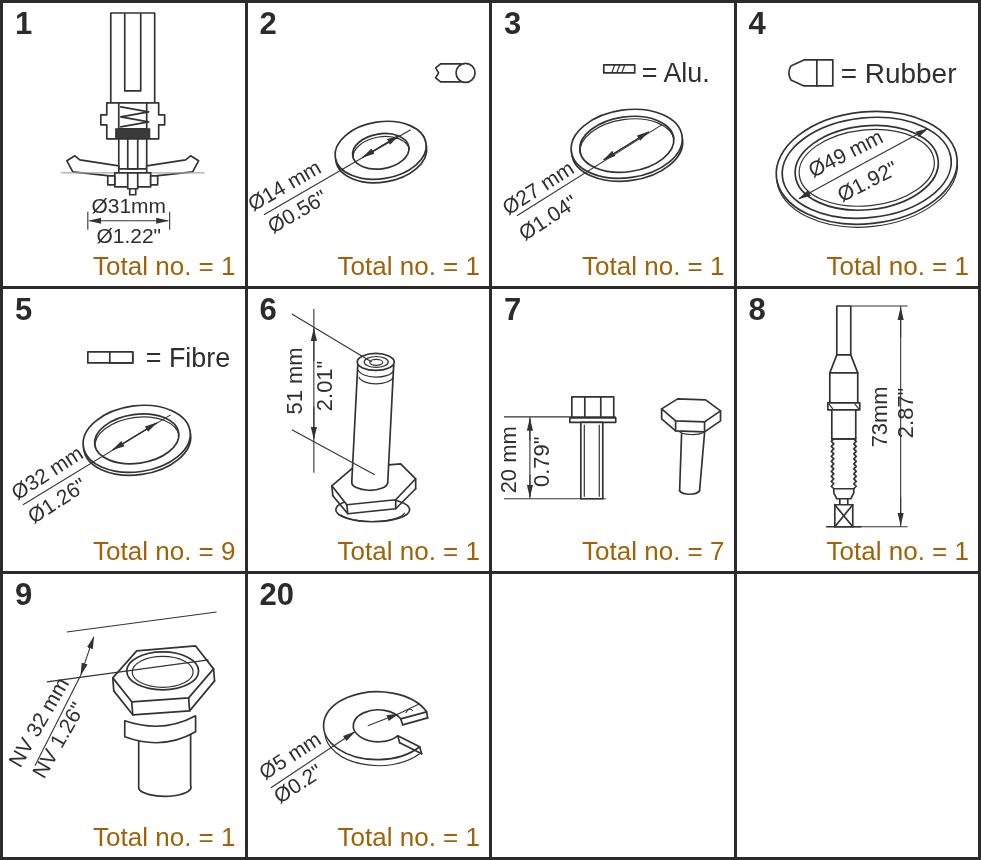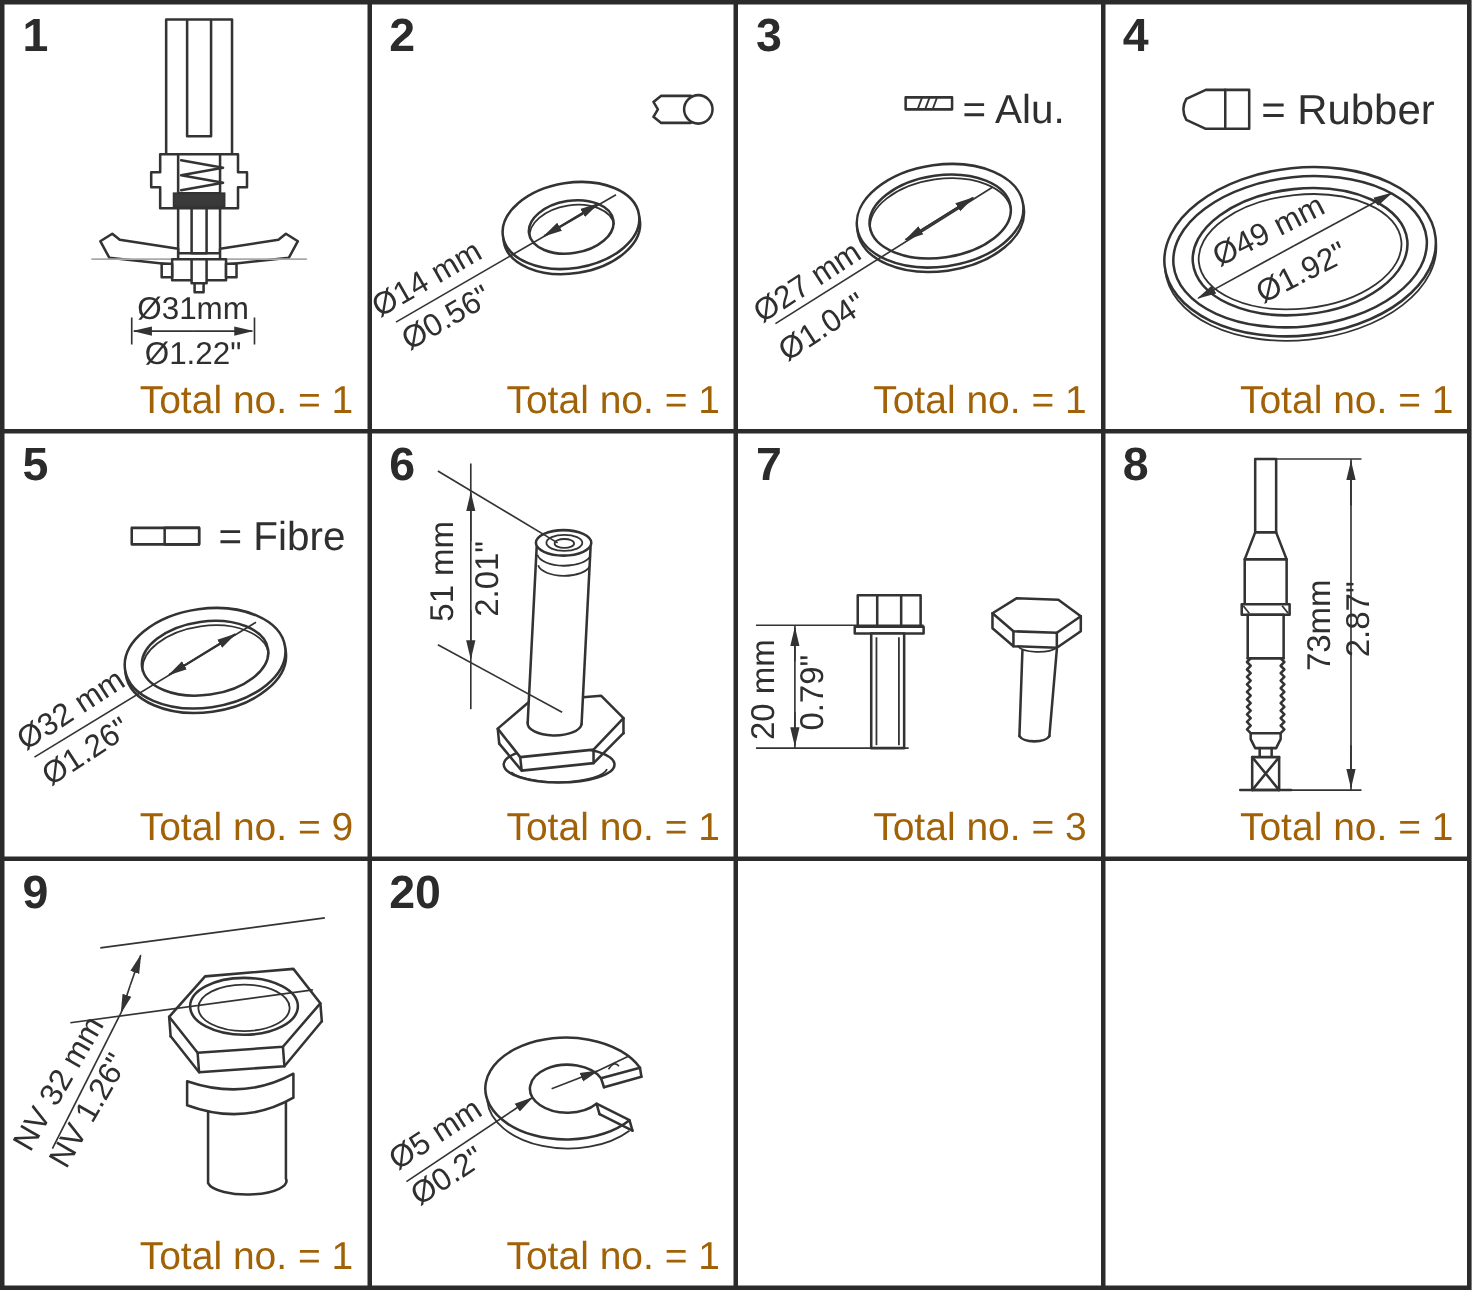--- a/index.html
+++ b/index.html
@@ -235,21 +235,21 @@
         <line class="dim" x1="12" y1="128" x2="124" y2="128"></line>
         <line class="dim" x1="12" y1="210" x2="114" y2="210"></line>
         <line class="dim" x1="38" y1="128" x2="38" y2="210"></line>
         <line class="dim" x1="38" y1="152" x2="38" y2="130" marker-end="url(#ah)"></line>
         <line class="dim" x1="38" y1="186" x2="38" y2="208" marker-end="url(#ah)"></line>
         <text class="dimtxt2" x="24" y="171" text-anchor="middle" transform="rotate(-90 24 171)">20 mm</text>
         <text class="dimtxt2" x="57" y="173" text-anchor="middle" transform="rotate(-90 57 173)">0.79"</text>
       </g>
     </svg>
     <span class="cellnum">7</span>
-    <span class="total">Total no. = 3</span>
+    <span class="total">Total no. = 7</span>
   </div>
 
   <div class="cell">
     <svg viewBox="0 0 242 283" preserveAspectRatio="none">
       <g>
         <path class="ln" d="M100,66 L100,17 L114,17 L114,66"></path>
         <path class="ln" d="M100,66 L93,84 M114,66 L121,84 M100,66 L114,66"></path>
         <rect class="lnf" x="93" y="84" width="28" height="30"></rect>
         <rect class="lnf" x="91" y="114" width="32" height="7"></rect>
         <line class="thin" x1="92" y1="115" x2="96" y2="120"></line>

